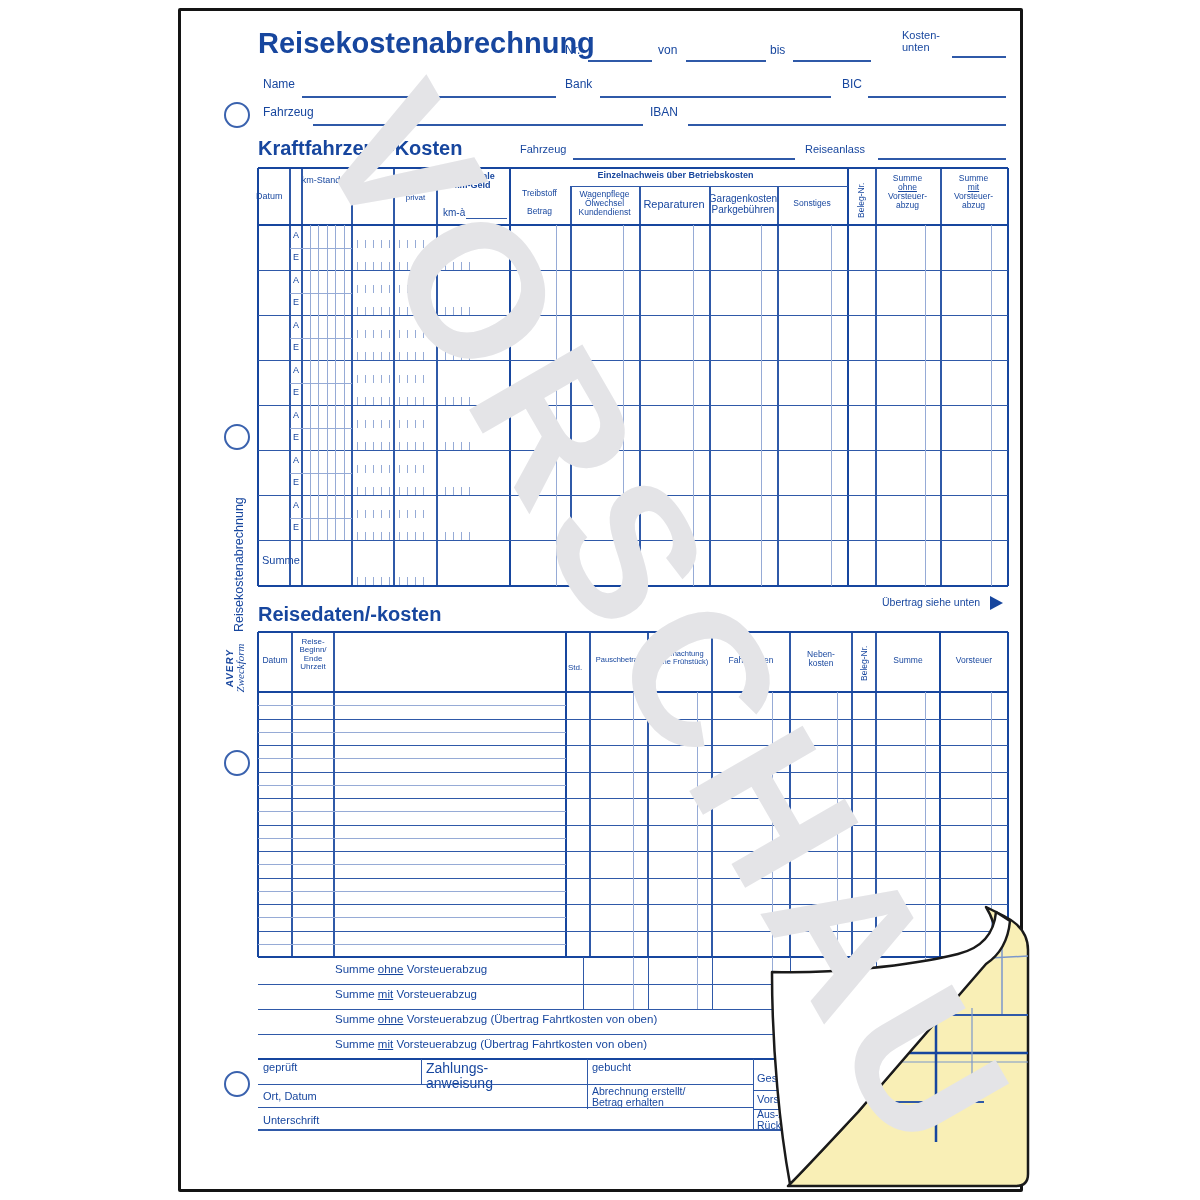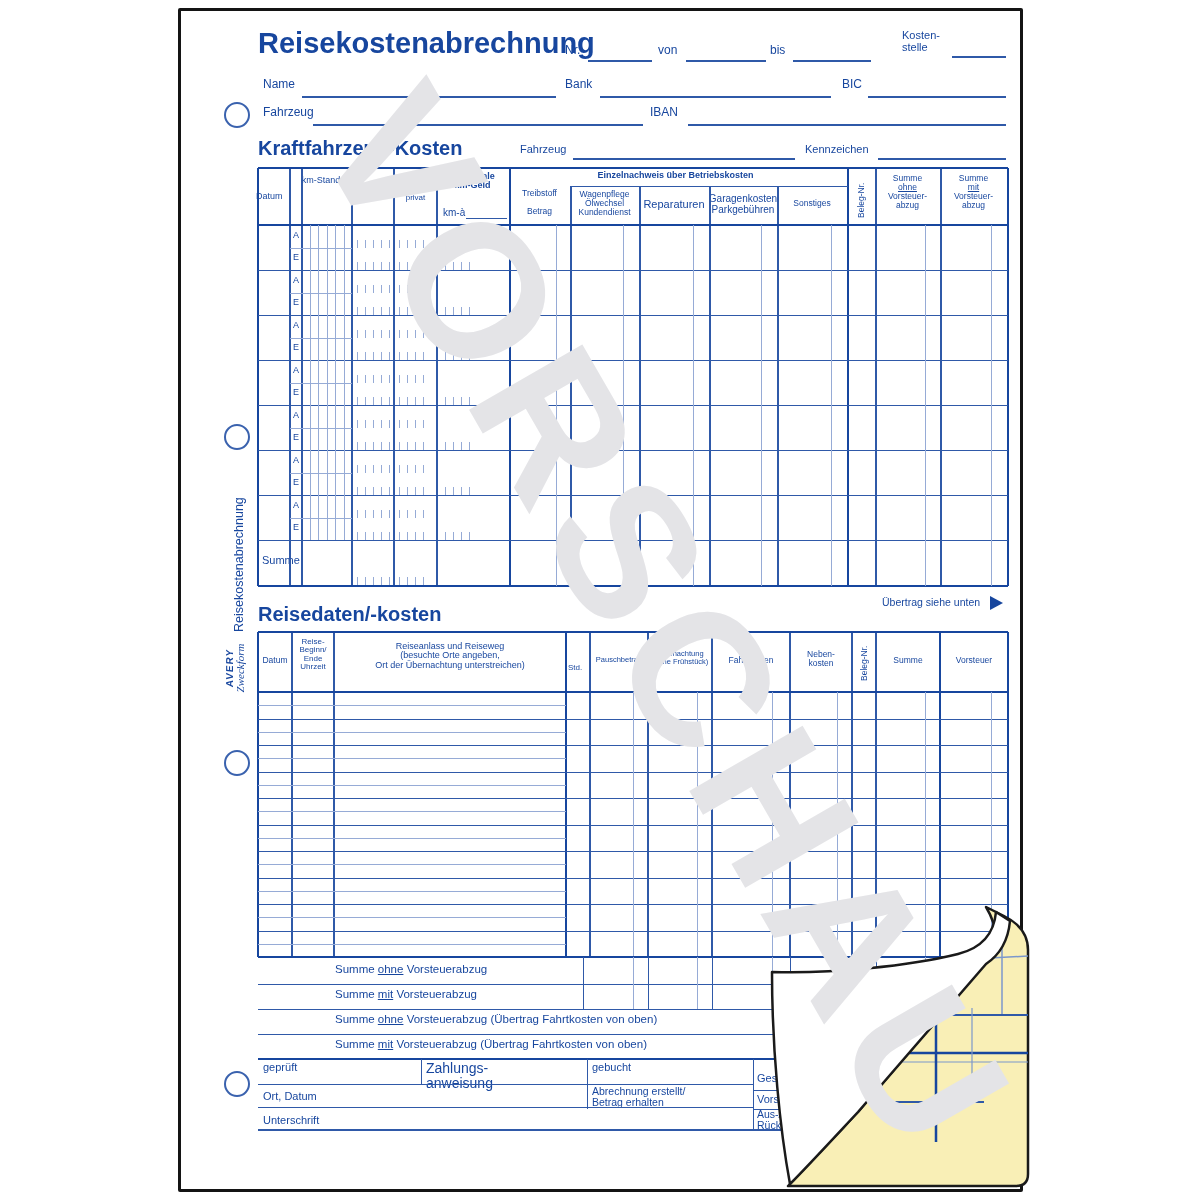--- a/index.html
+++ b/index.html
@@ -45,39 +45,39 @@
     <div class="z">Zweckform</div>
   </div>
 
   <div class="lbl b" style="left:258px;top:28px;font-size:29px;">Reisekostenabrechnung</div>
   <div class="lbl" style="left:565px;top:44px;font-size:12px;">Nr.</div>
   <div class="ln" style="left:588px;top:60px;width:64px;height:1.5px;"></div>
   <div class="lbl" style="left:658px;top:44px;font-size:12px;">von</div>
   <div class="ln" style="left:686px;top:60px;width:80px;height:1.5px;"></div>
   <div class="lbl" style="left:770px;top:44px;font-size:12px;">bis</div>
   <div class="ln" style="left:793px;top:60px;width:78px;height:1.5px;"></div>
-  <div class="lbl" style="left:902px;top:30px;font-size:11px;"><span>Kosten-</span><br><span>stelle</span></div>
+  <div class="lbl" style="left:902px;top:30px;font-size:11px;"><span>Kosten-</span><br><span>unten</span></div>
   <div class="ln" style="left:952px;top:56px;width:54px;height:1.5px;"></div>
 
   <div class="lbl" style="left:263px;top:78px;font-size:12px;">Name</div>
   <div class="ln" style="left:302px;top:96px;width:254px;height:1.5px;"></div>
   <div class="lbl" style="left:565px;top:78px;font-size:12px;">Bank</div>
   <div class="ln" style="left:600px;top:96px;width:231px;height:1.5px;"></div>
   <div class="lbl" style="left:842px;top:78px;font-size:12px;">BIC</div>
   <div class="ln" style="left:868px;top:96px;width:138px;height:1.5px;"></div>
 
   <div class="lbl" style="left:263px;top:106px;font-size:12px;">Fahrzeug</div>
   <div class="ln" style="left:313px;top:124px;width:330px;height:1.5px;"></div>
   <div class="lbl" style="left:650px;top:106px;font-size:12px;">IBAN</div>
   <div class="ln" style="left:688px;top:124px;width:318px;height:1.5px;"></div>
 
   <div class="lbl b" style="left:258px;top:138px;font-size:20px;">Kraftfahrzeug-Kosten</div>
   <div class="lbl" style="left:520px;top:144px;font-size:11px;">Fahrzeug</div>
   <div class="ln" style="left:573px;top:158px;width:222px;height:1.5px;"></div>
-  <div class="lbl" style="left:805px;top:144px;font-size:11px;">Kennzeichen</div>
+  <div class="lbl" style="left:805px;top:144px;font-size:11px;">Reiseanlass</div>
   <div class="ln" style="left:878px;top:158px;width:128px;height:1.5px;"></div>
 
   <div class="lbl" style="left:256px;top:192px;font-size:9px;">Datum</div>
   <div class="lbl ctr" style="left:288px;top:176px;width:66px;font-size:9px;">km-Stand</div>
   <div class="lbl ctr" style="left:350px;top:186px;width:44px;font-size:8px;"><span>gefahrene</span><br><span>km</span></div>
   <div class="lbl ctr" style="left:394px;top:186px;width:43px;font-size:8px;"><span>davon</span><br><span>privat</span></div>
   <div class="lbl ctr b" style="left:435px;top:172px;width:75px;font-size:9px;"><span>Pauschale</span><br><span>km-Geld</span></div>
   <div class="lbl" style="left:443px;top:208px;font-size:10px;">km-à</div>
   <div class="ln" style="left:466px;top:218px;width:41px;height:1.2px;"></div>
   <div class="lbl ctr b" style="left:503px;top:171px;width:345px;font-size:9px;">Einzelnachweis über Betriebskosten</div>
@@ -91,21 +91,20 @@
   <div class="lbl ctr" style="left:939px;top:174px;width:69px;font-size:8.5px;"><span>Summe</span><br><span class="u">mit</span><br><span>Vorsteuer-</span><br><span>abzug</span></div>
 
   <div class="lbl" style="left:262px;top:555px;font-size:11px;">Summe</div>
   <div class="lbl" style="left:882px;top:597px;font-size:10.5px;">Übertrag siehe unten</div>
   <div class="arrow" style="left:990px;top:596px;"></div>
 
   <div class="lbl b" style="left:258px;top:604px;font-size:20px;">Reisedaten/-kosten</div>
 
   <div class="lbl ctr" style="left:256px;top:656px;width:38px;font-size:8.5px;">Datum</div>
   <div class="lbl ctr" style="left:292px;top:638px;width:42px;font-size:8px;"><span>Reise-</span><br><span>Beginn/</span><br><span>Ende</span><br><span>Uhrzeit</span></div>
-  <div class="lbl ctr" style="left:334px;top:642px;width:232px;font-size:9px;"><span>Reiseanlass und Reiseweg</span><br><span>(besuchte Orte angeben,</span><br><span>Ort der Übernachtung unterstreichen)</span></div>
   <div class="lbl" style="left:568px;top:656px;font-size:8px;margin-top:8px;">Std.</div>
   <div class="lbl ctr" style="left:590px;top:656px;width:58px;font-size:7.5px;">Pauschbetrag</div>
   <div class="lbl ctr" style="left:646px;top:650px;width:68px;font-size:7.5px;"><span>Übernachtung</span><br><span>(ohne Frühstück)</span></div>
   <div class="lbl ctr" style="left:712px;top:656px;width:78px;font-size:8.5px;">Fahrtkosten</div>
   <div class="lbl ctr" style="left:790px;top:650px;width:62px;font-size:8.5px;"><span>Neben-</span><br><span>kosten</span></div>
   <div class="lbl rot" style="left:860px;top:681px;font-size:8.5px;">Beleg-Nr.</div>
   <div class="lbl ctr" style="left:876px;top:656px;width:64px;font-size:8.5px;">Summe</div>
   <div class="lbl ctr" style="left:940px;top:656px;width:68px;font-size:8.5px;">Vorsteuer</div>
 
   <div class="lbl" style="left:335px;top:963px;font-size:11.5px;"><span>Summe</span>&nbsp;<span class="u">ohne</span>&nbsp;<span>Vorsteuerabzug</span></div>

